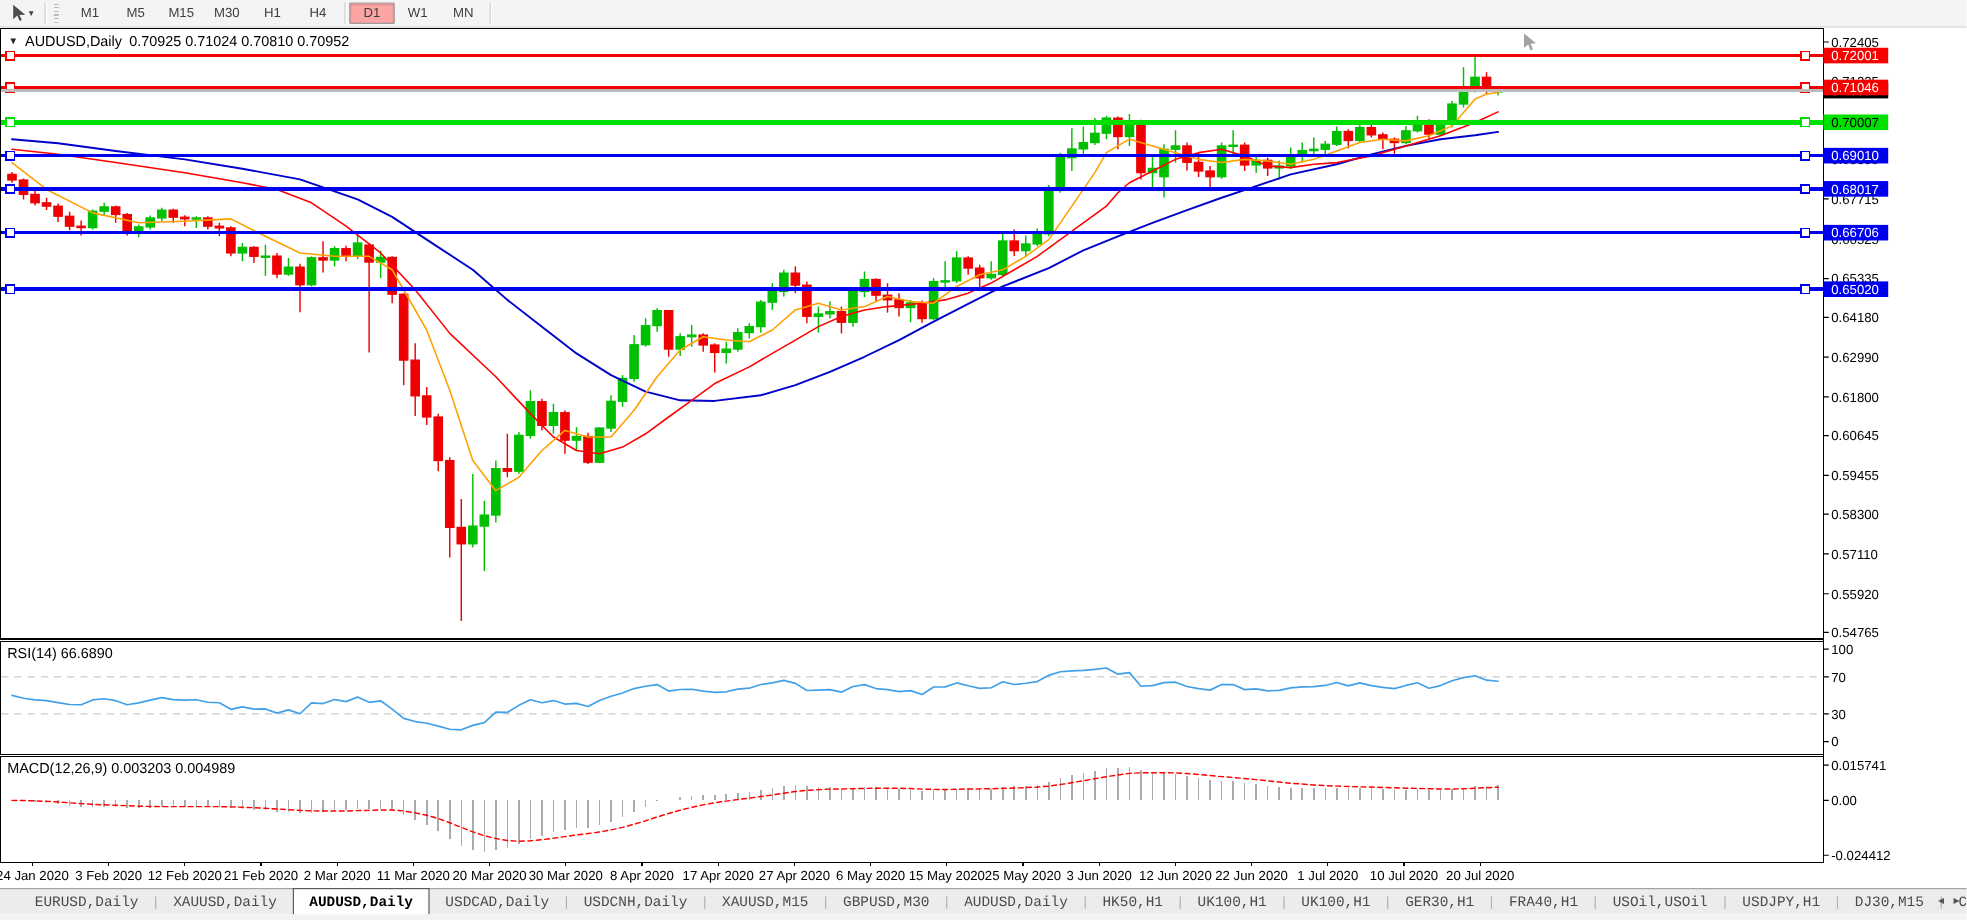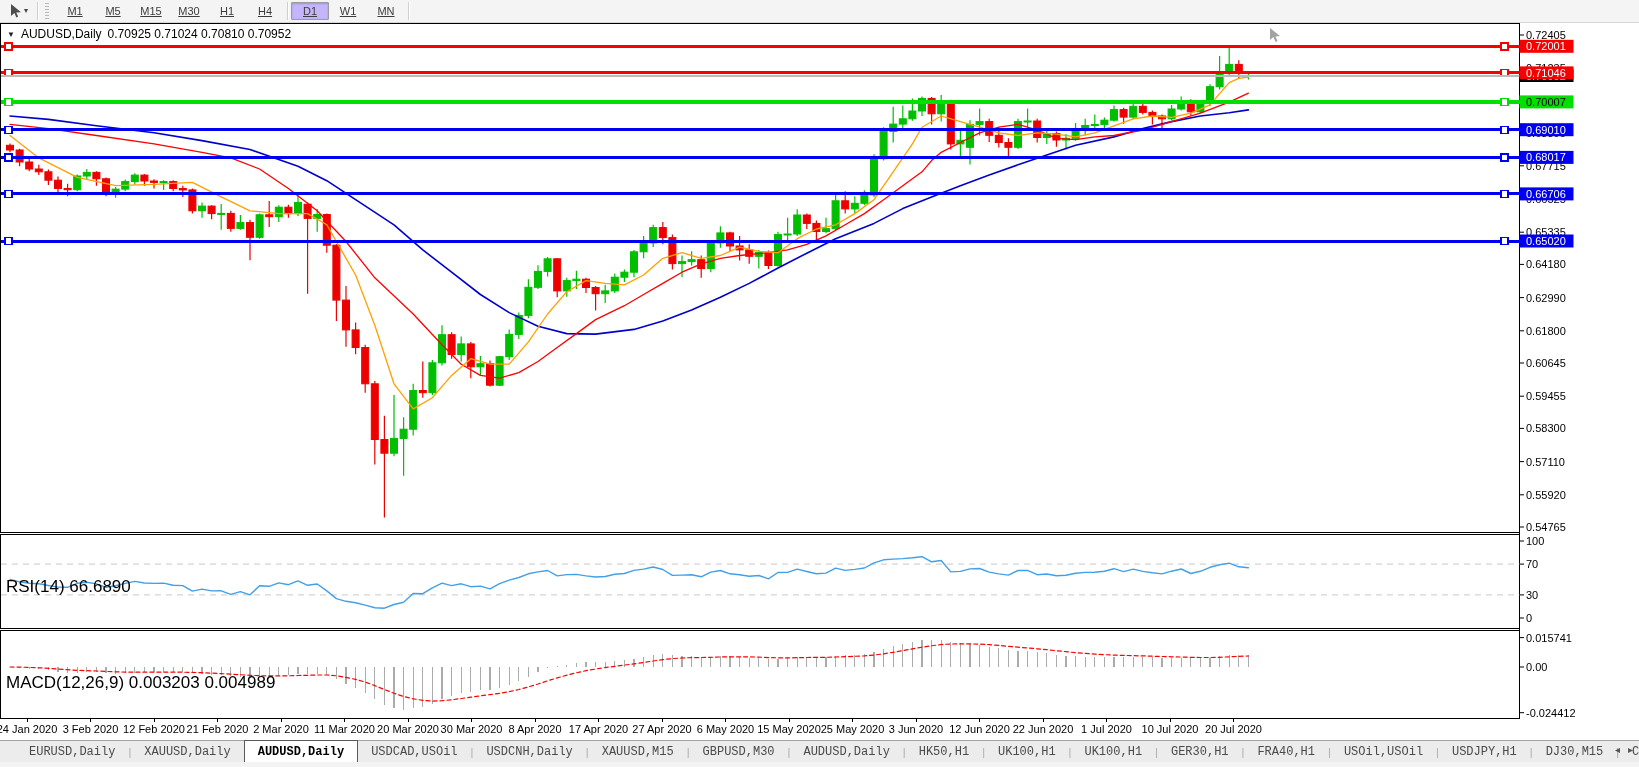--- a/index.html
+++ b/index.html
@@ -9,28 +9,28 @@
   .toolbar{position:absolute;top:0;left:0;width:100%;height:22px;background:#f4f4f4;
            border-bottom:1px solid #d6d6d6;display:flex;align-items:center;}
   .tool-btn{display:flex;align-items:center;gap:2px;height:20px;padding:0 5px;margin-left:2px;
             border:1px solid transparent;background:transparent;cursor:default;}
   .dd{font-size:8px;color:#444;line-height:1;}
   .tsep{width:1px;height:18px;background:#cfcfcf;margin:0 3px;box-shadow:1px 0 0 #fff;}
   .grip{width:4px;height:16px;margin:0 7px 0 4px;
         background-image:repeating-linear-gradient(to bottom,#b9b9b9 0 1px,transparent 1px 3px);}
   .tf-group{display:flex;align-items:center;height:22px;}
   .tf{min-width:24px;padding:2px 6px;font-size:11px;color:#3d3d3d;text-align:center;
-      border:1px solid transparent;border-radius:1px;cursor:default;text-decoration:underline;}
-  .tf.active{background:#c4b5fd;border-color:#9c9c9c;box-shadow:inset 0 1px 2px rgba(0,0,0,.18);}
+      border:1px solid transparent;border-radius:1px;cursor:default;}
+  .tf.active{background:#fca5a5;border-color:#9c9c9c;box-shadow:inset 0 1px 2px rgba(0,0,0,.18);}
   
   #chartSvg{position:absolute;top:23px;left:0;}
   .chart-title{position:absolute;top:27px;left:7px;font-size:12px;color:#000;z-index:5;
                display:flex;align-items:center;gap:6px;}
   .chart-title .tri{font-size:8px;color:#222;cursor:pointer;}
-  .ind-label{position:absolute;left:6px;font-size:17px;color:#000;z-index:5;margin-top:40px;}
+  .ind-label{position:absolute;left:6px;font-size:12px;color:#000;z-index:5;}
   
   .tabbar{position:absolute;top:740px;left:0;width:100%;height:22px;background:#ececec;
           border-top:1px solid #a3a3a3;display:flex;align-items:stretch;padding-left:16px;box-sizing:border-box;}
   .tab{display:flex;align-items:center;padding:0 13px;font-size:12px;color:#4a4a4a;cursor:default;white-space:nowrap;font-family:Liberation Mono, monospace;}
   .tab.active{background:#fff;border:1px solid #5a5a5a;border-bottom:none;font-weight:bold;color:#000;margin-top:-1px;}
   .tab-sep{display:flex;align-items:center;color:#adadad;font-size:11px;}
   .tab-arrows{position:absolute;right:6px;top:744px;z-index:6;display:flex;gap:8px;color:#555;font-size:10px;}
   .tab-arrows span{cursor:pointer;}
   .bottom-strip{position:absolute;top:762px;left:0;width:100%;height:5px;background:#f3f3f3;}
   svg text{font-family:"Liberation Sans",sans-serif;}
@@ -650,21 +650,21 @@
     <span class="ohlc">0.70925 0.71024 0.70810 0.70952</span>
   </div>
   <div class="ind-label" style="top:537px">RSI(14) 66.6890</div>
   <div class="ind-label" style="top:633px">MACD(12,26,9) 0.003203 0.004989</div>
 
   <div class="tabbar" id="tabBar">
       <div class="tab">EURUSD,Daily</div>
       <div class="tab-sep">|</div>
       <div class="tab">XAUUSD,Daily</div>
       <div class="tab active">AUDUSD,Daily</div>
-      <div class="tab">USDCAD,USOil</div>
+      <div class="tab">USDCAD,Daily</div>
       <div class="tab-sep">|</div>
       <div class="tab">USDCNH,Daily</div>
       <div class="tab-sep">|</div>
       <div class="tab">XAUUSD,M15</div>
       <div class="tab-sep">|</div>
       <div class="tab">GBPUSD,M30</div>
       <div class="tab-sep">|</div>
       <div class="tab">AUDUSD,Daily</div>
       <div class="tab-sep">|</div>
       <div class="tab">HK50,H1</div>

